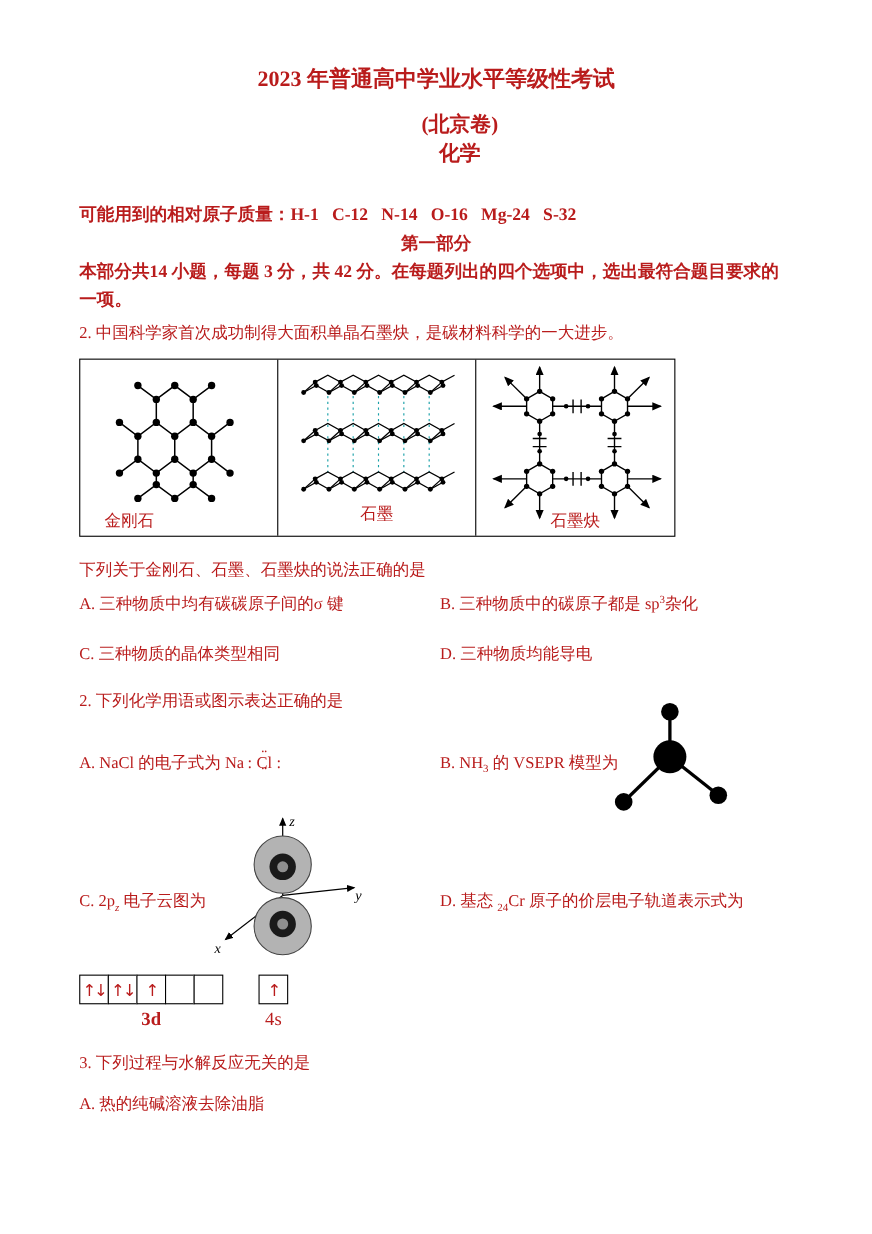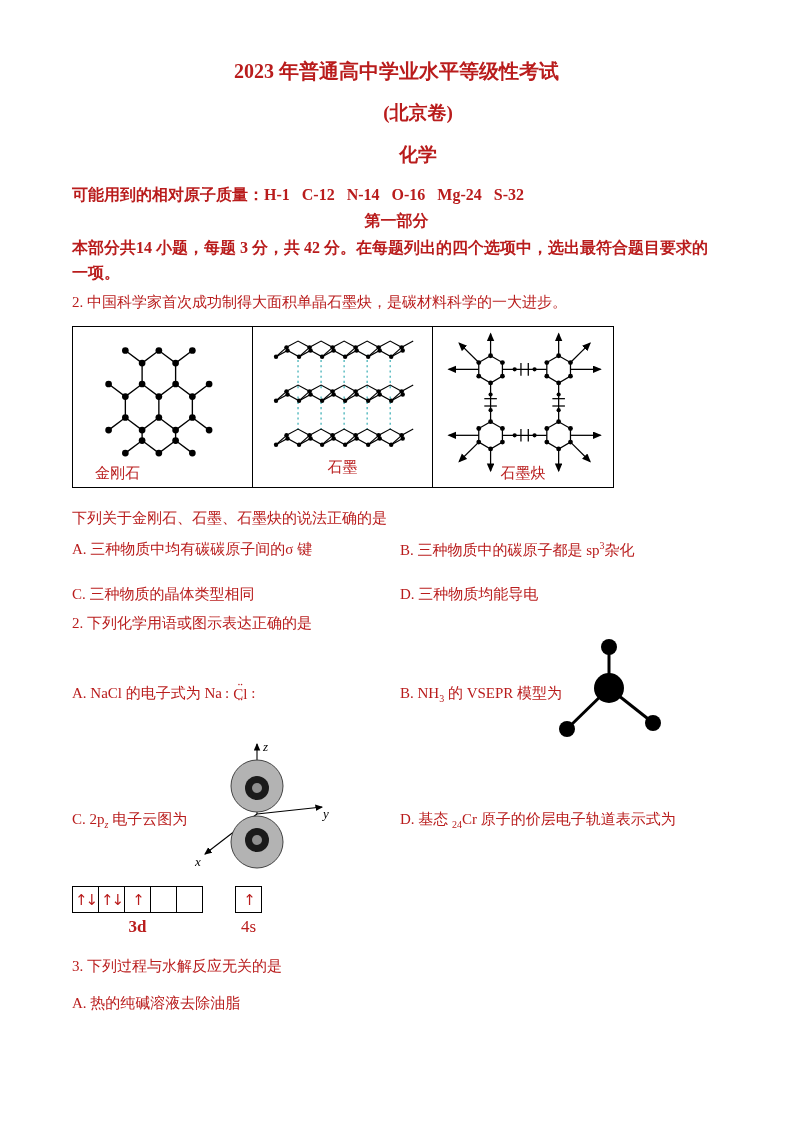--- a/index.html
+++ b/index.html
@@ -36,21 +36,21 @@
   .olabel { position:absolute; top:31px; font-size:17px; text-align:center; }
   .axis-label { font-style:italic; font-family:"Liberation Serif",serif; }
 </style>
 </head>
 <body>
 
 <div class="page">
 
   <div class="abs centered h-title" style="top:58px;">2023 年普通高中学业水平等级性考试</div>
   <div class="abs centered h-sub" style="top:100px;">(北京卷)</div>
-  <div class="abs centered h-sub" style="top:142px;text-align:center;">化学</div>
+  <div class="abs centered h-sub" style="top:126px;text-align:center;">化学</div>
 
   <div class="abs bold16 pre" style="top:185px; left:72px;">可能用到的相对原子质量：H-1   C-12   N-14   O-16   Mg-24   S-32</div>
   <div class="abs centered bold16" style="top:211px;">第一部分</div>
   <div class="abs bold16" style="top:236px; left:72px; width:651px; line-height:1.55;">本部分共14 小题，每题 3 分，共 42 分。在每题列出的四个选项中，选出最符合题目要求的一项。</div>
 
   <div class="abs txt" style="top:293px; left:72px;">2. 中国科学家首次成功制得大面积单晶石墨炔，是碳材料科学的一大进步。</div>
 
   <div class="abs figtable" style="top:326px; left:72px;">
 
     <div class="figcell">
@@ -278,21 +278,21 @@
     </div>
   </div>
 
   <div class="abs txt" style="top:540px; left:72px;">A. 三种物质中均有碳碳原子间的σ 键</div>
 
   <div class="abs txt" style="top:509px; left:72px;">下列关于金刚石、石墨、石墨炔的说法正确的是</div>
   <div class="abs txt" style="top:540px; left:400px;"><span>B. 三种物质中的碳原子都是 sp</span><sup>3</sup><span>杂化</span></div>
   <div class="abs txt" style="top:585px; left:72px;">C. 三种物质的晶体类型相同</div>
   <div class="abs txt" style="top:585px; left:400px;">D. 三种物质均能导电</div>
 
-  <div class="abs txt" style="top:614px; left:72px;">2. 下列化学用语或图示表达正确的是</div>
+  <div class="abs txt" style="top:628px; left:72px;">2. 下列化学用语或图示表达正确的是</div>
 
   <div class="abs" style="top:636px; left:552px; width:120px; height:112px;">
     <svg width="120" height="112" viewBox="0 0 120 112">
       <g stroke="#000" stroke-width="3">
         <line x1="57" y1="52" x2="57" y2="12"></line>
         <line x1="57" y1="52" x2="16" y2="92"></line>
         <line x1="57" y1="52" x2="100" y2="86"></line>
       </g>
       <g fill="#000">
         <circle cx="57" cy="52" r="15"></circle>

